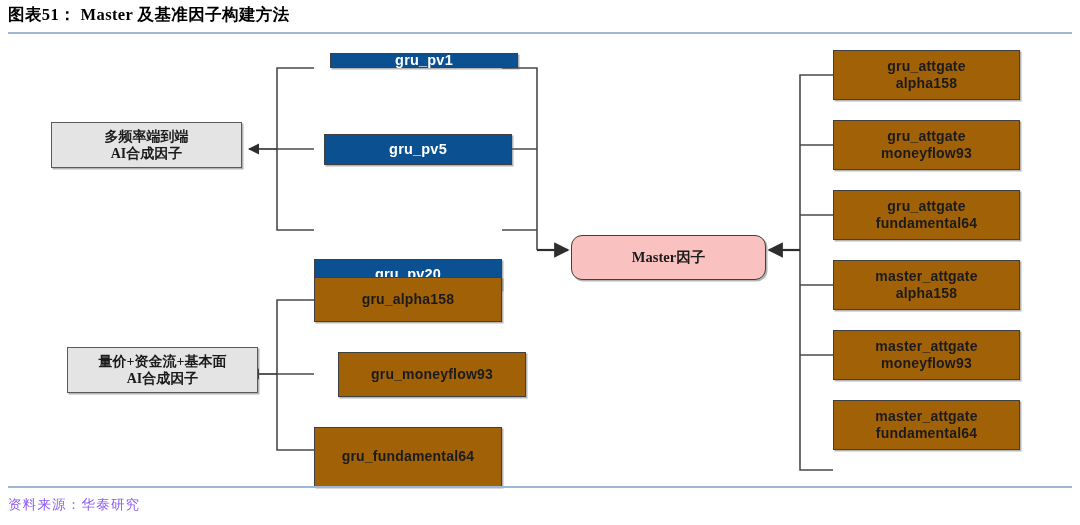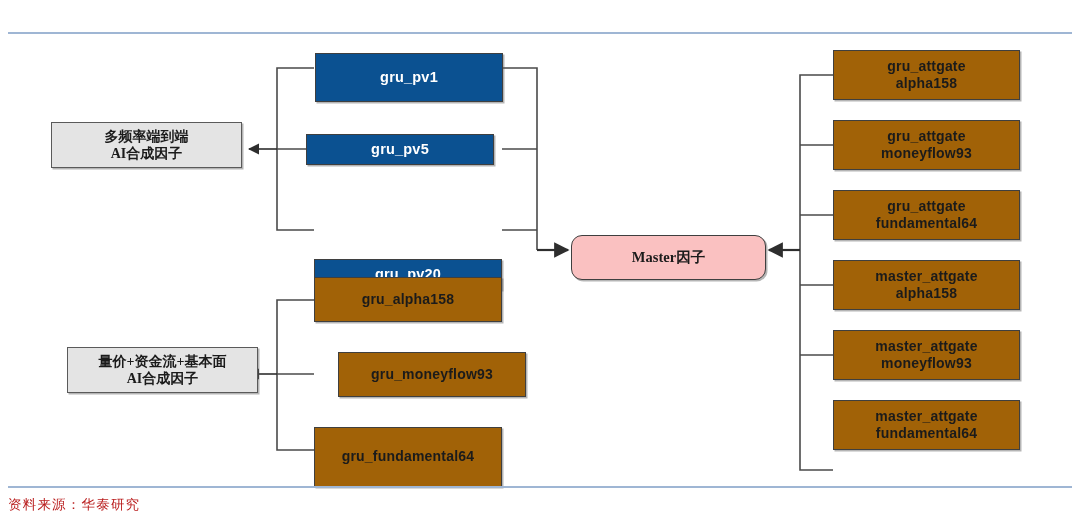--- a/index.html
+++ b/index.html
@@ -45,21 +45,21 @@
     width: 1064px;
     height: 2px;
     background: #9fb6d4;
   }
   #footer-text {
     position: absolute;
     left: 8px;
     top: 496px;
     font-family: "Liberation Serif", serif;
     font-size: 13.5px;
-    color: #b91c1c;
+    color: #8b5cf6;
     letter-spacing: 1.2px;
     white-space: nowrap;
   }
 
   
   #diagram {
     position: absolute;
     left: 0;
     top: 36px;
     width: 1080px;
@@ -117,20 +117,21 @@
     font-size: 14.5px;
     font-weight: bold;
     border: 1.5px solid #3f3f3f;
   }
 </style>
 </head>
 <body>
 
 <div id="page">
 
+  <div id="title">图表51： Master 及基准因子构建方法</div>
   <div id="title-rule"></div>
 
   <div id="diagram">
 
     <svg id="wires" viewBox="0 0 1080 448" preserveAspectRatio="none">
       <defs>
         <marker id="arrow" viewBox="0 0 10 10" refX="9" refY="5" markerWidth="7" markerHeight="7" orient="auto-start-reverse">
           <path d="M 0 0 L 10 5 L 0 10 z" fill="#2e2e2e"></path>
         </marker>
       </defs>
@@ -159,24 +160,24 @@
       </g>
     </svg>
 
     <div class="node gray" style="left:51px; top:86px; width:191px; height:46px;">
       <span>
         <span class="label">多频率端到端</span>
         <span class="label">AI合成因子</span>
       </span>
     </div>
 
-    <div class="node dark" style="left:315px; top:17px; width:188px; height:49px;">
+    <div class="node dark" style="left:330px; top:17px; width:188px; height:15px;">
       <span class="label">gru_pv1</span>
     </div>
-    <div class="node dark" style="left:306px; top:98px; width:188px; height:31px;">
+    <div class="node dark" style="left:324px; top:98px; width:188px; height:31px;">
       <span class="label">gru_pv5</span>
     </div>
     <div class="node dark" style="left:314px; top:179px; width:188px; height:31px;margin-top:44px;">
       <span class="label">gru_pv20</span>
     </div>
 
     <div class="node pink" style="left:571px; top:199px; width:195px; height:45px;border-radius:11px;">
       <span class="label">Master因子</span>
     </div>
 

